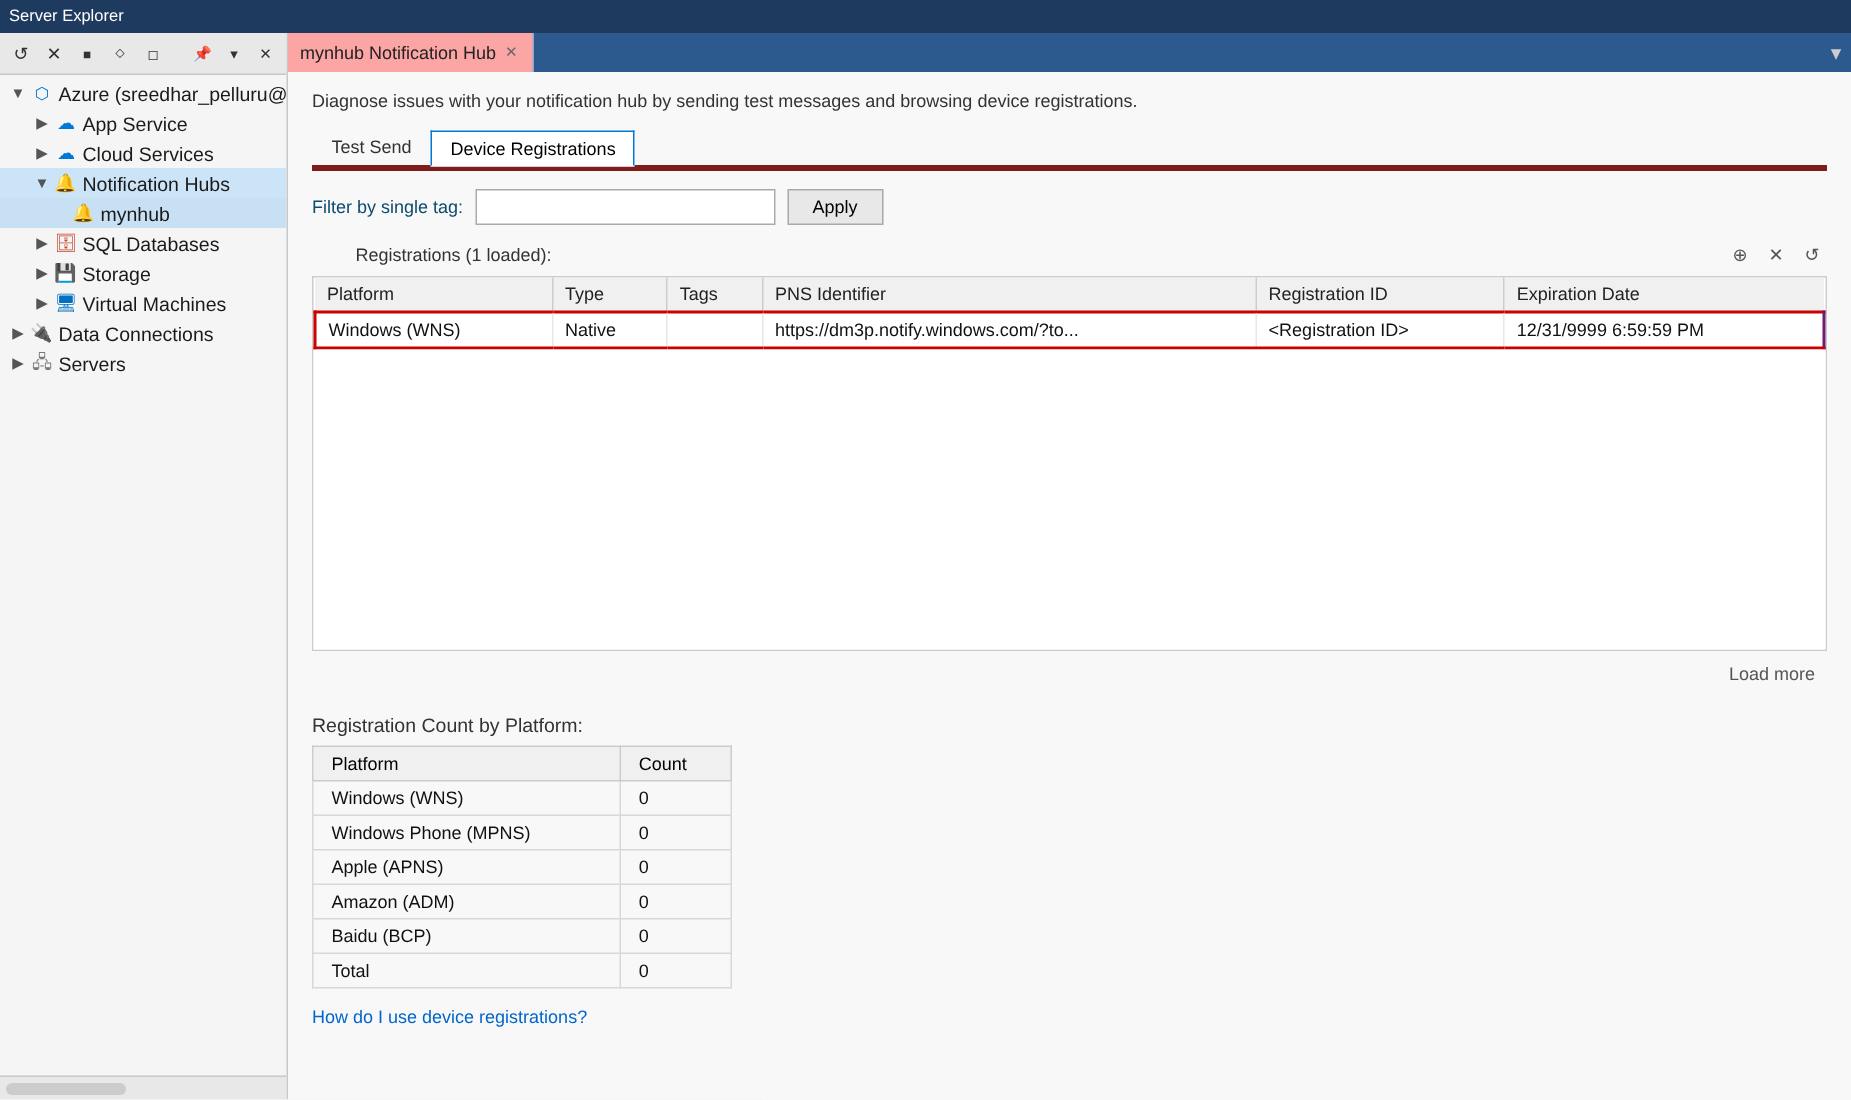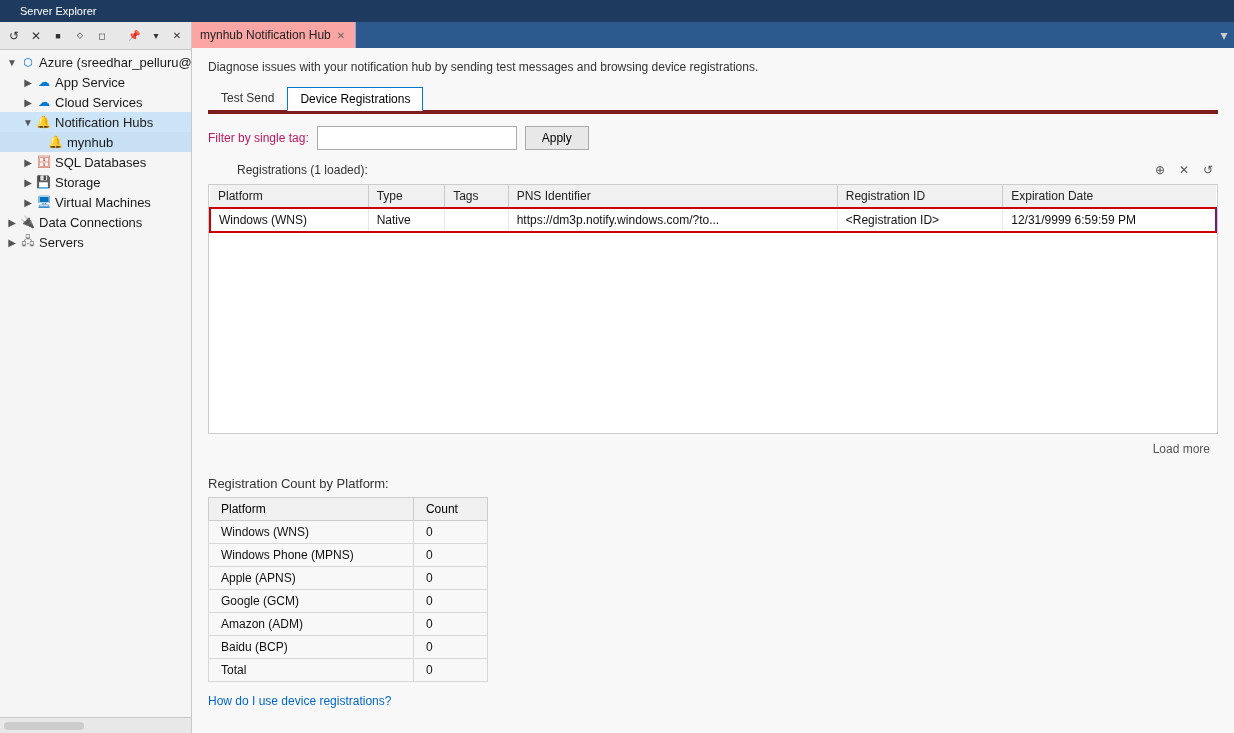--- a/index.html
+++ b/index.html
@@ -3,21 +3,21 @@
   <meta charset="utf-8">
   <style>
     * { box-sizing: border-box; margin: 0; padding: 0; }
     body { font-family: 'Segoe UI', sans-serif; font-size: 12px; background: #f0f0f0; display: flex; flex-direction: column; height: 733px; overflow: hidden; }
 
     
     .title-bar {
       background: #1e3a5f;
       color: #ccc;
       font-size: 12px;
-      padding: 3px 20px;
+      padding: 3px 6px;
       display: flex;
       align-items: center;
       height: 22px;
       flex-shrink: 0;
     }
     .title-bar-text { color: #fff; font-size: 11px; }
 
     
     .main-layout {
       display: flex;
@@ -211,21 +211,21 @@
       bottom: -1px;
     }
 
     
     .filter-row {
       display: flex;
       align-items: center;
       gap: 8px;
       margin-bottom: 10px;
     }
-    .filter-label { font-size: 12px; color: #be185d; }
+    .filter-label { font-size: 12px; color: #0c4a6e; }
     .filter-input {
       width: 200px;
       height: 24px;
       border: 1px solid #aaa;
       padding: 2px 4px;
       font-size: 12px;
       outline: none;
     }
     .apply-btn {
       height: 24px;
@@ -510,24 +510,20 @@
               </tr>
               <tr>
                 <td>Windows Phone (MPNS)</td>
                 <td>0</td>
               </tr>
               <tr>
                 <td>Apple (APNS)</td>
                 <td>0</td>
               </tr>
               <tr>
-                <td>Google (GCM)</td>
-                <td>0</td>
-              </tr>
-              <tr>
                 <td>Amazon (ADM)</td>
                 <td>0</td>
               </tr>
               <tr>
                 <td>Baidu (BCP)</td>
                 <td>0</td>
               </tr>
               <tr>
                 <td>Total</td>
                 <td>0</td>

